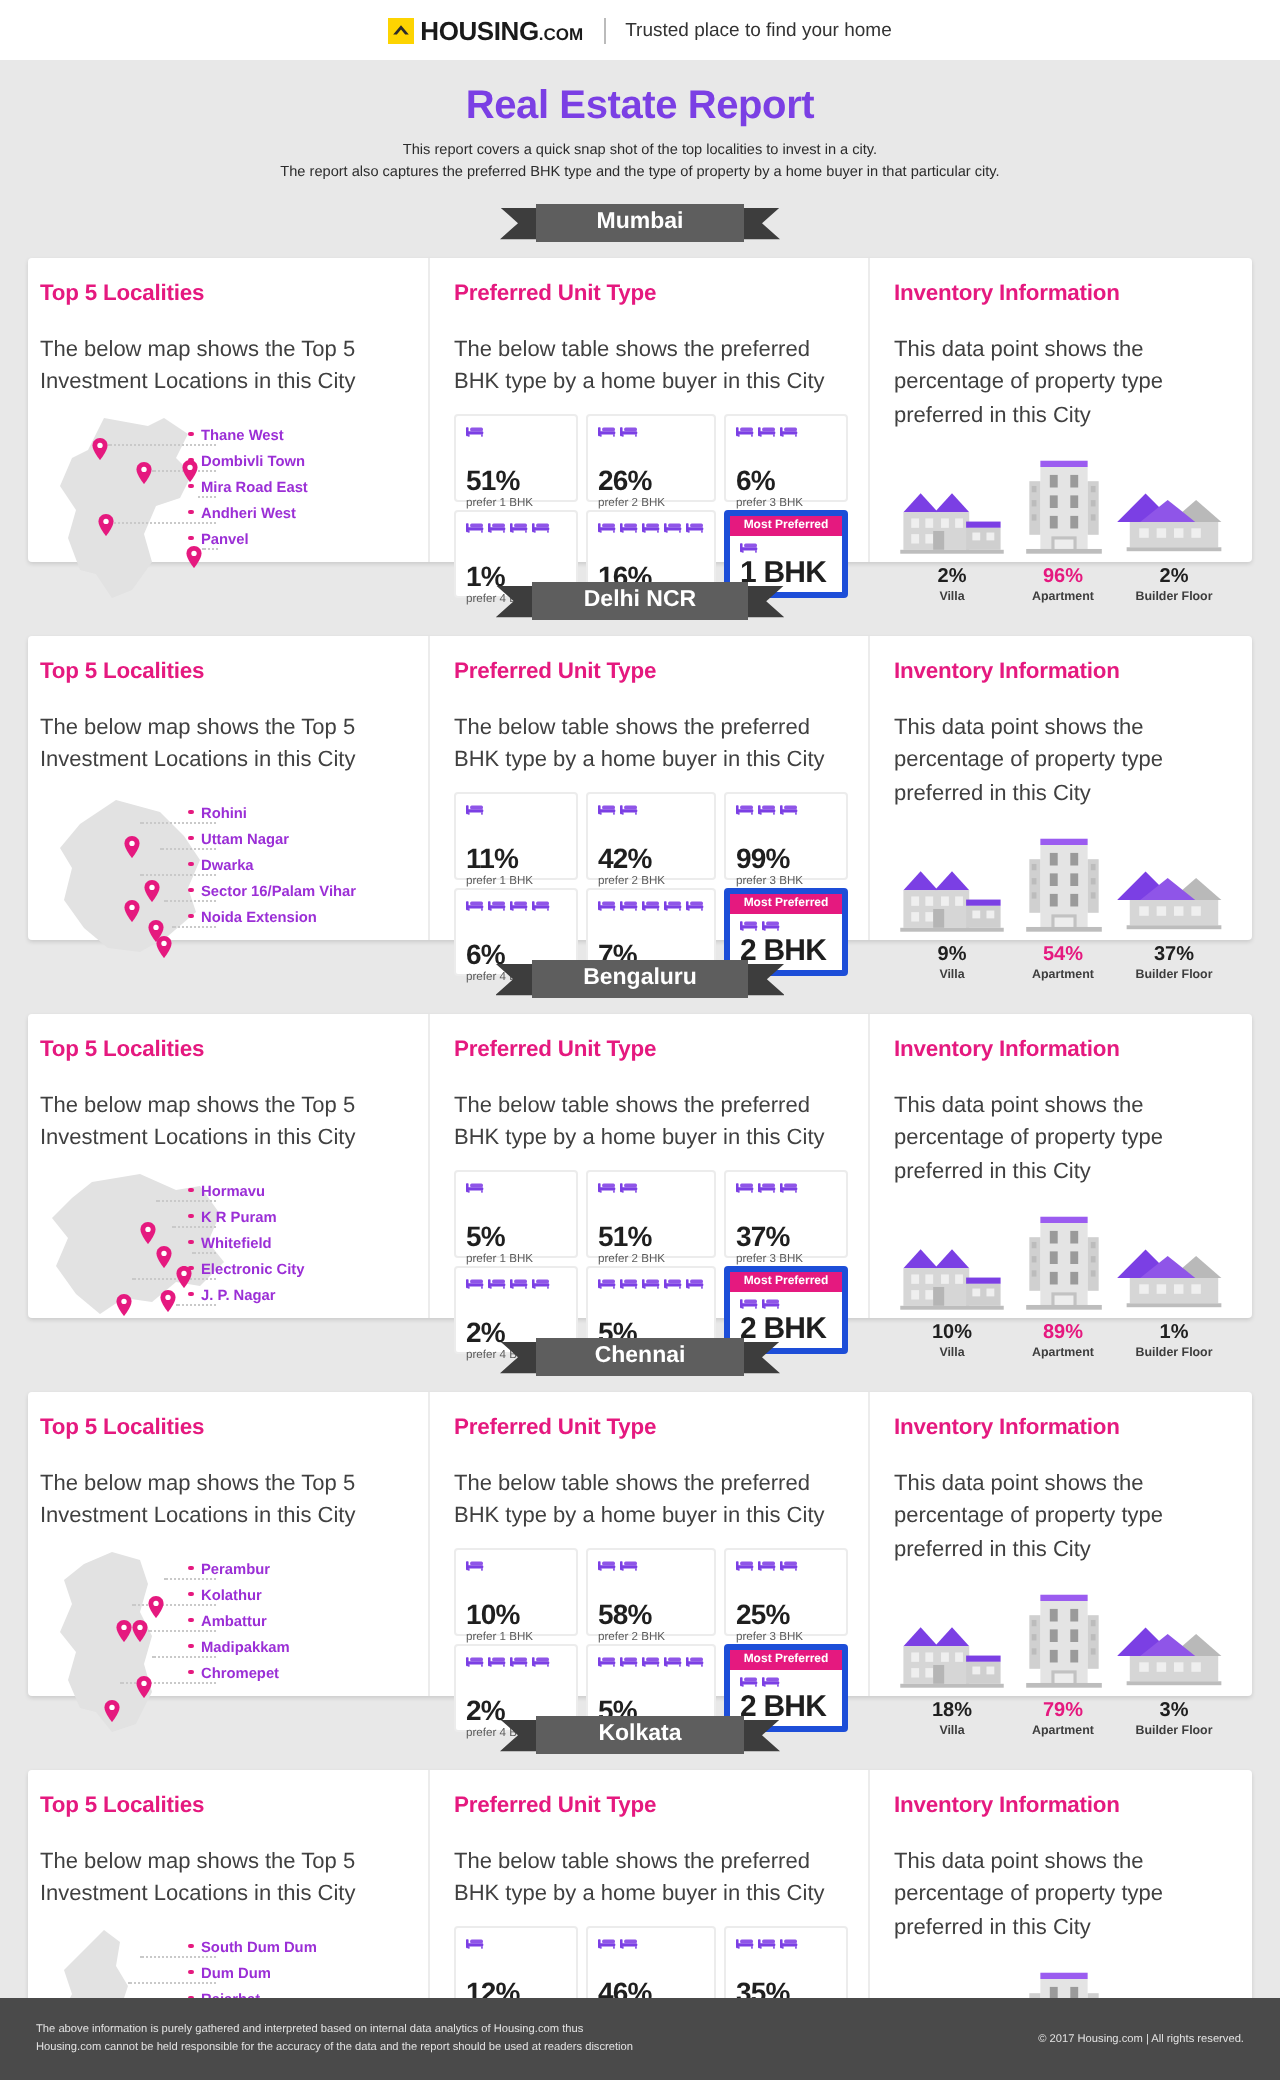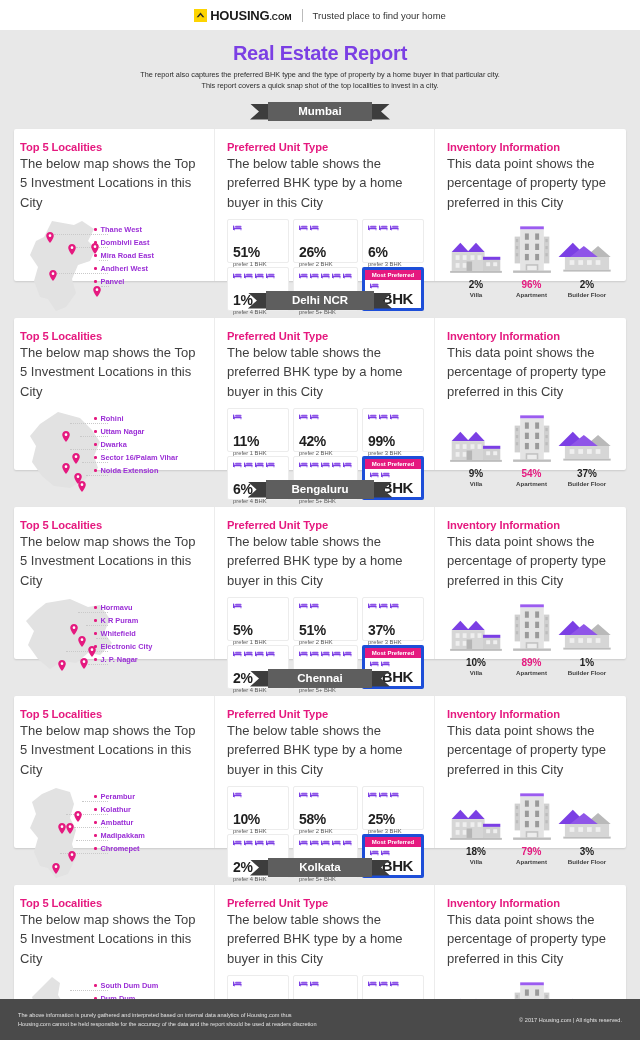--- a/index.html
+++ b/index.html
@@ -34,21 +34,21 @@
   .ribbon-tail.right { clip-path: polygon(0 0, 100% 0, calc(100% - 9px) 50%, 100% 100%, 0 100%); }
   .ribbon-center { background: #5e5e5e; color: #fff; font-size: 11.5px; font-weight: bold; padding: 3px 26px 4px; min-width: 104px; text-align: center; position: relative; z-index: 2; margin: 0 -8px; }
 
   
   .card { background: #fff; margin: 6px 14px 0; border-radius: 2px; box-shadow: 0 1px 2px rgba(0,0,0,0.13); display: flex; height: 152px; }
   .col { padding: 12px 10px 8px 6px; position: relative; }
   .col.localities { width: 200px; }
   .col.unit { width: 220px; border-left: 1px solid #ececec; padding-left: 12px; }
   .col.inventory { width: 192px; border-left: 1px solid #ececec; padding-left: 12px; }
   .col-title { color: #e5197f; font-size: 11.2px; font-weight: bold; letter-spacing: -0.1px; }
-  .col-desc { color: #404040; font-size: 13px; line-height: 1.5; margin-top: 1px; }
+  .col-desc { color: #404040; font-size: 11px; line-height: 1.5; margin-top: 14px; }
 
   
   .map-area { position: relative; margin-top: 7px; height: 96px; }
   .map-svg { position: absolute; left: 2px; top: 0; }
   .loc-list { position: absolute; right: 2px; top: 4px; width: 108px; }
   .loc-item { display: flex; align-items: center; gap: 4px; height: 13px; }
   .loc-dot { width: 2.5px; height: 2.5px; background: #e5197f; border-radius: 50%; flex: none; }
   .loc-name { color: #9b2fd6; font-size: 7.4px; font-weight: bold; white-space: nowrap; }
   .leader { position: absolute; border-top: 1px dotted #c9c9c9; height: 0; }
   .pin { position: absolute; width: 8px; height: 11px; }
@@ -92,22 +92,22 @@
       </span>
       <span class="logo-text"><span>HOUSING</span><span class="dot">.COM</span></span>
       <span class="logo-div"></span>
       <span class="logo-tag">Trusted place to find your home</span>
     </div>
   </div>
 
   <div class="title-block">
     <div class="main-title">Real Estate Report</div>
     <div class="sub-line">
+      <div>This report covers a quick snap shot of the top localities to invest in a city.</div>
       <div>The report also captures the preferred BHK type and the type of property by a home buyer in that particular city.</div>
-      <div>This report covers a quick snap shot of the top localities to invest in a city.</div>
     </div>
   </div>
 
   <div id="cities">
       <div>
         <div class="ribbon">
           <span class="ribbon-tail left"></span>
           <span class="ribbon-center">Mumbai</span>
           <span class="ribbon-tail right"></span>
         </div>
@@ -144,21 +144,21 @@
                   <path d="M5 0C2.3 0 0.2 2.1 0.2 4.7 0.2 8.2 5 14 5 14s4.8-5.8 4.8-9.3C9.8 2.1 7.7 0 5 0z" fill="#e5197f"></path>
                   <circle cx="5" cy="4.7" r="1.7" fill="#fff"></circle>
                 </svg></span>
               <div class="loc-list">
                 <div class="loc-item">
                   <span class="loc-dot"></span>
                   <span class="loc-name">Thane West</span>
                 </div>
                 <div class="loc-item">
                   <span class="loc-dot"></span>
-                  <span class="loc-name">Dombivli East</span>
+                  <span class="loc-name">Dombivli Town</span>
                 </div>
                 <div class="loc-item">
                   <span class="loc-dot"></span>
                   <span class="loc-name">Mira Road East</span>
                 </div>
                 <div class="loc-item">
                   <span class="loc-dot"></span>
                   <span class="loc-name">Andheri West</span>
                 </div>
                 <div class="loc-item">

